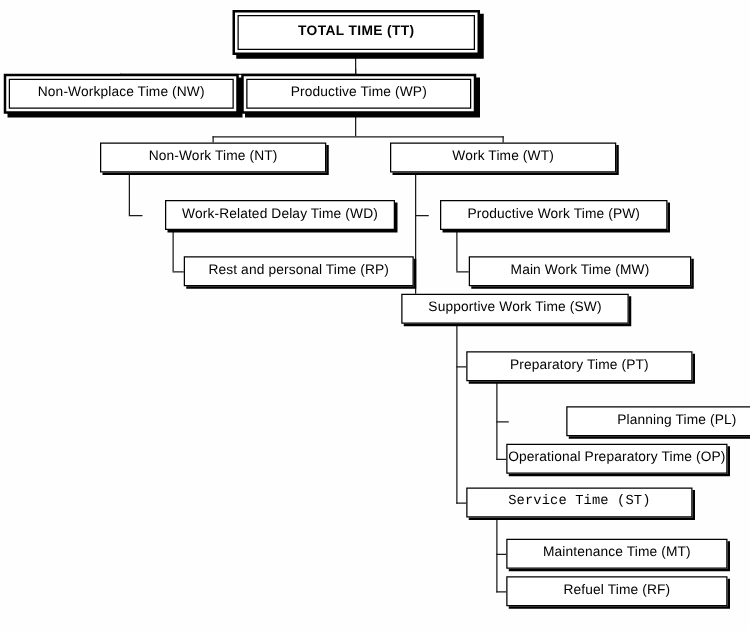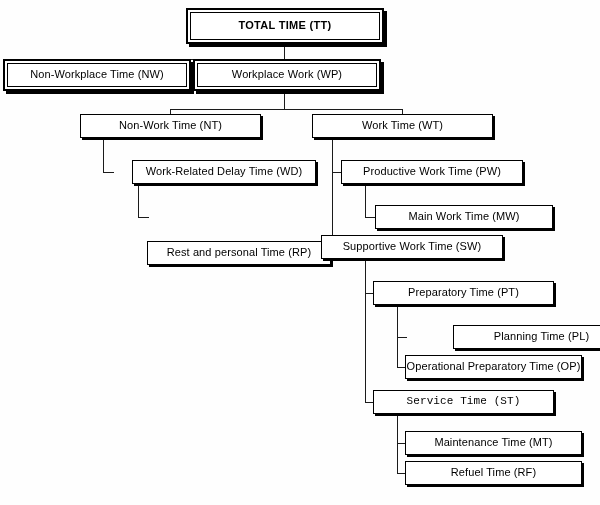--- a/index.html
+++ b/index.html
@@ -88,35 +88,35 @@
       <div class="ln ln-h" style="left: 397px; top: 473px; width: 10px; background: rgb(27, 27, 27);"></div>
     </div>
   <div id="nodes-layer">
       <div class="node dbl bold" style="left: 190px; top: 12px; width: 190px; height: 28px;">
         <span>TOTAL TIME (TT)</span>
       </div>
       <div class="node dbl" style="left: 7px; top: 63px; width: 180px; height: 24px;">
         <span>Non-Workplace Time (NW)</span>
       </div>
       <div class="node dbl" style="left: 197px; top: 63px; width: 180px; height: 24px;">
-        <span>Workplace Work (WP)</span>
+        <span>Productive Time (WP)</span>
       </div>
       <div class="node shadow" style="left: 80px; top: 114px; width: 181px; height: 24px;">
         <span>Non-Work Time (NT)</span>
       </div>
       <div class="node shadow" style="left: 312px; top: 114px; width: 181px; height: 24px;">
         <span>Work Time (WT)</span>
       </div>
       <div class="node shadow" style="left: 112px; top: 160px; width: 184px; height: 24px; margin-left: 20px;">
         <span>Work-Related Delay Time (WD)</span>
       </div>
-      <div class="node shadow" style="left: 341px; top: 160px; width: 182px; height: 24px;">
+      <div class="node shadow" style="left: 352px; top: 160px; width: 182px; height: 24px;">
         <span>Productive Work Time (PW)</span>
       </div>
-      <div class="node shadow" style="left: 147px; top: 205px; width: 184px; height: 24px; margin-top: 36px;">
+      <div class="node shadow" style="left: 147px; top: 205px; width: 184px; height: 24px;">
         <span>Rest and personal Time (RP)</span>
       </div>
       <div class="node shadow" style="left: 375px; top: 205px; width: 178px; height: 24px;">
         <span>Main Work Time (MW)</span>
       </div>
       <div class="node shadow" style="left: 321px; top: 235px; width: 182px; height: 24px;">
         <span>Supportive Work Time (SW)</span>
       </div>
       <div class="node shadow" style="left: 373px; top: 281px; width: 181px; height: 24px;">
         <span>Preparatory Time (PT)</span>

